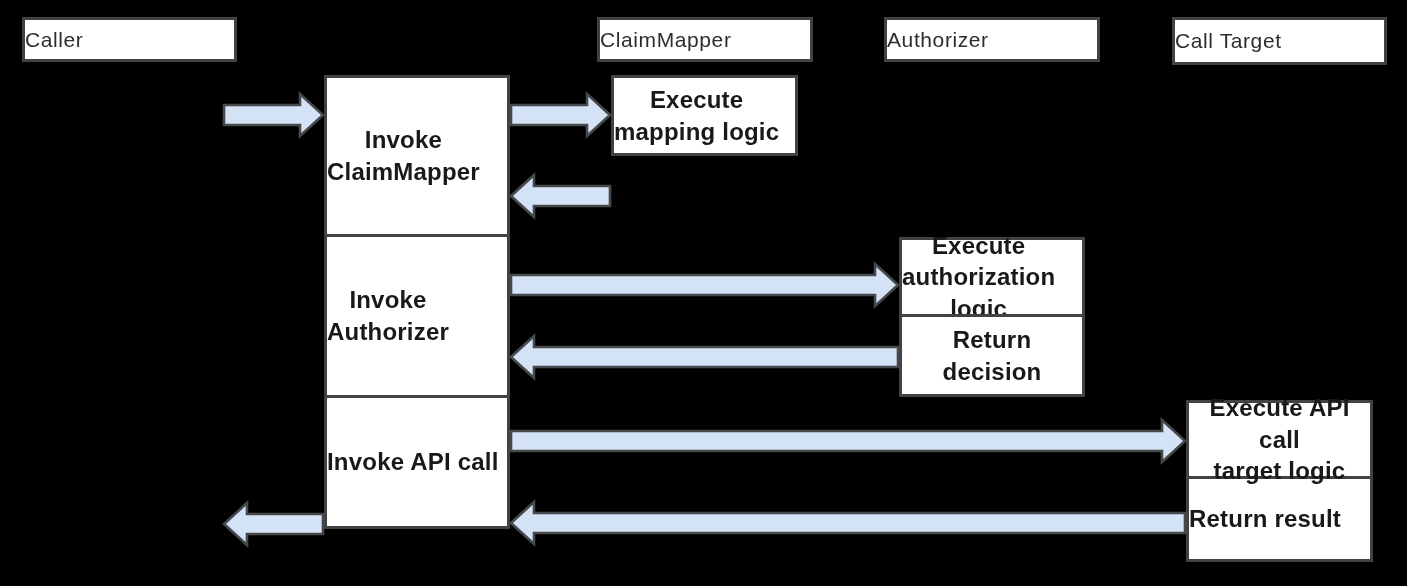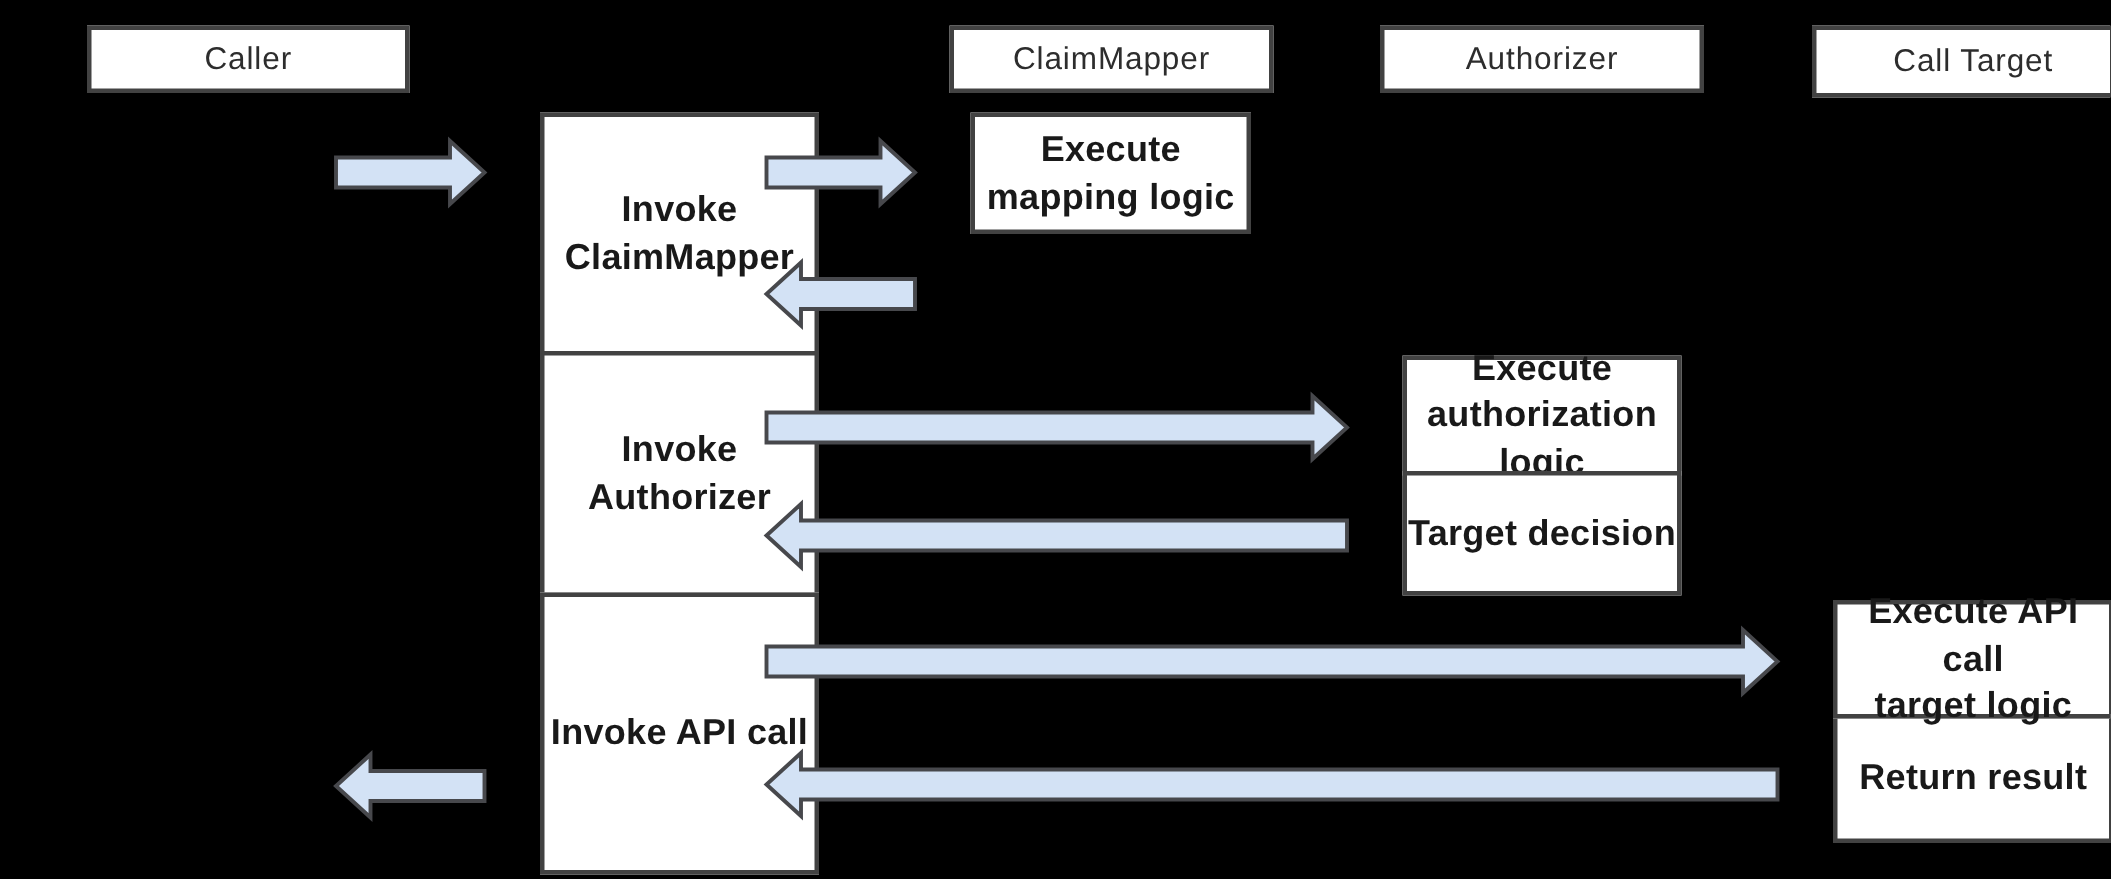--- a/index.html
+++ b/index.html
@@ -22,23 +22,22 @@
     height: 586px;
     background: var(--background);
     overflow: hidden;
   }
   .box {
     position: absolute;
     background: var(--box-fill);
     border: 3px solid var(--box-border);
     display: flex;
     align-items: center;
-    justify-content: center;
+    justify-content: flex-start;
     text-align: center;
-    margin-left: 36px;
   }
   .participant-header {
     font-size: 21px;
     font-weight: 400;
     color: var(--header-text);
     letter-spacing: 0.6px;
   }
   .task-label {
     font-size: 24px;
     font-weight: 700;
@@ -75,36 +74,36 @@
 
 
   <div class="box" style="left:324px; top:75px; width:186px; height:162px;">
     <span class="task-label">Invoke
 ClaimMapper</span>
   </div>
   <div class="box" style="left:324px; top:234px; width:186px; height:164px;">
     <span class="task-label">Invoke
 Authorizer</span>
   </div>
-  <div class="box" style="left:324px; top:395px; width:186px; height:188px;">
+  <div class="box" style="left:324px; top:395px; width:186px; height:134px;">
     <span class="task-label">Invoke API call</span>
   </div>
 
   <div class="box" style="left:611px; top:75px; width:187px; height:81px;">
     <span class="task-label">Execute
 mapping logic</span>
   </div>
 
   <div class="box" style="left:899px; top:237px; width:186px; height:80px;">
     <span class="task-label">Execute
 authorization
 logic</span>
   </div>
   <div class="box" style="left:899px; top:314px; width:186px; height:83px;">
-    <span class="task-label">Target decision</span>
+    <span class="task-label">Return decision</span>
   </div>
 
   <div class="box" style="left:1186px; top:476px; width:187px; height:86px;">
     <span class="task-label">Return result</span>
   </div>
   <div class="box" style="left:1186px; top:400px; width:187px; height:79px;">
     <span class="task-label">Execute API call
 target logic</span>
   </div>
 

